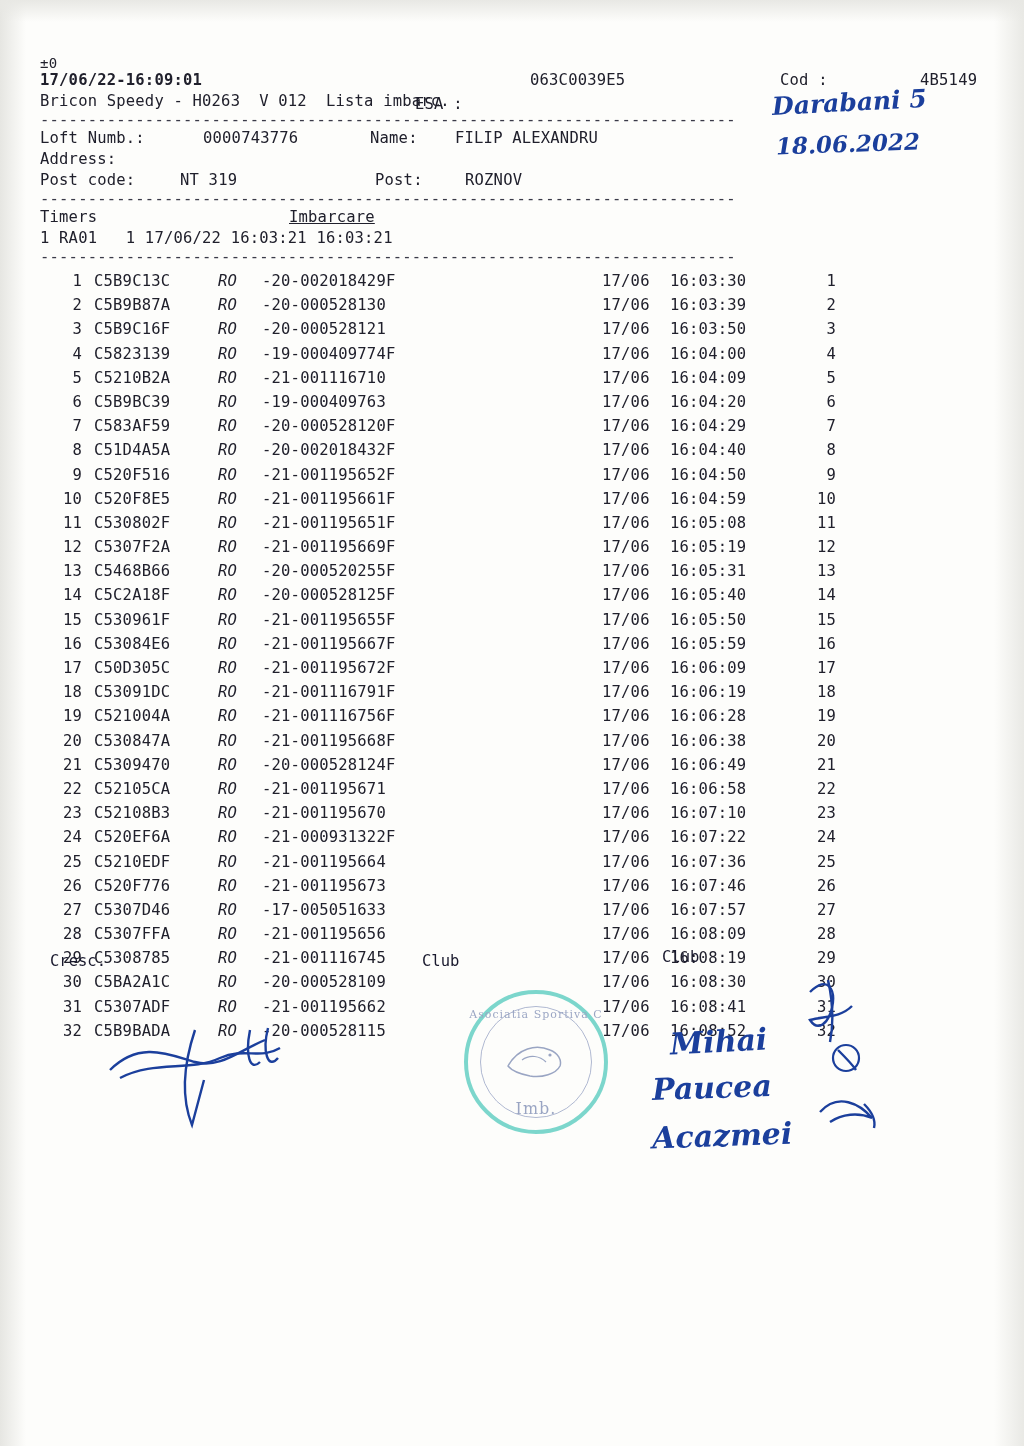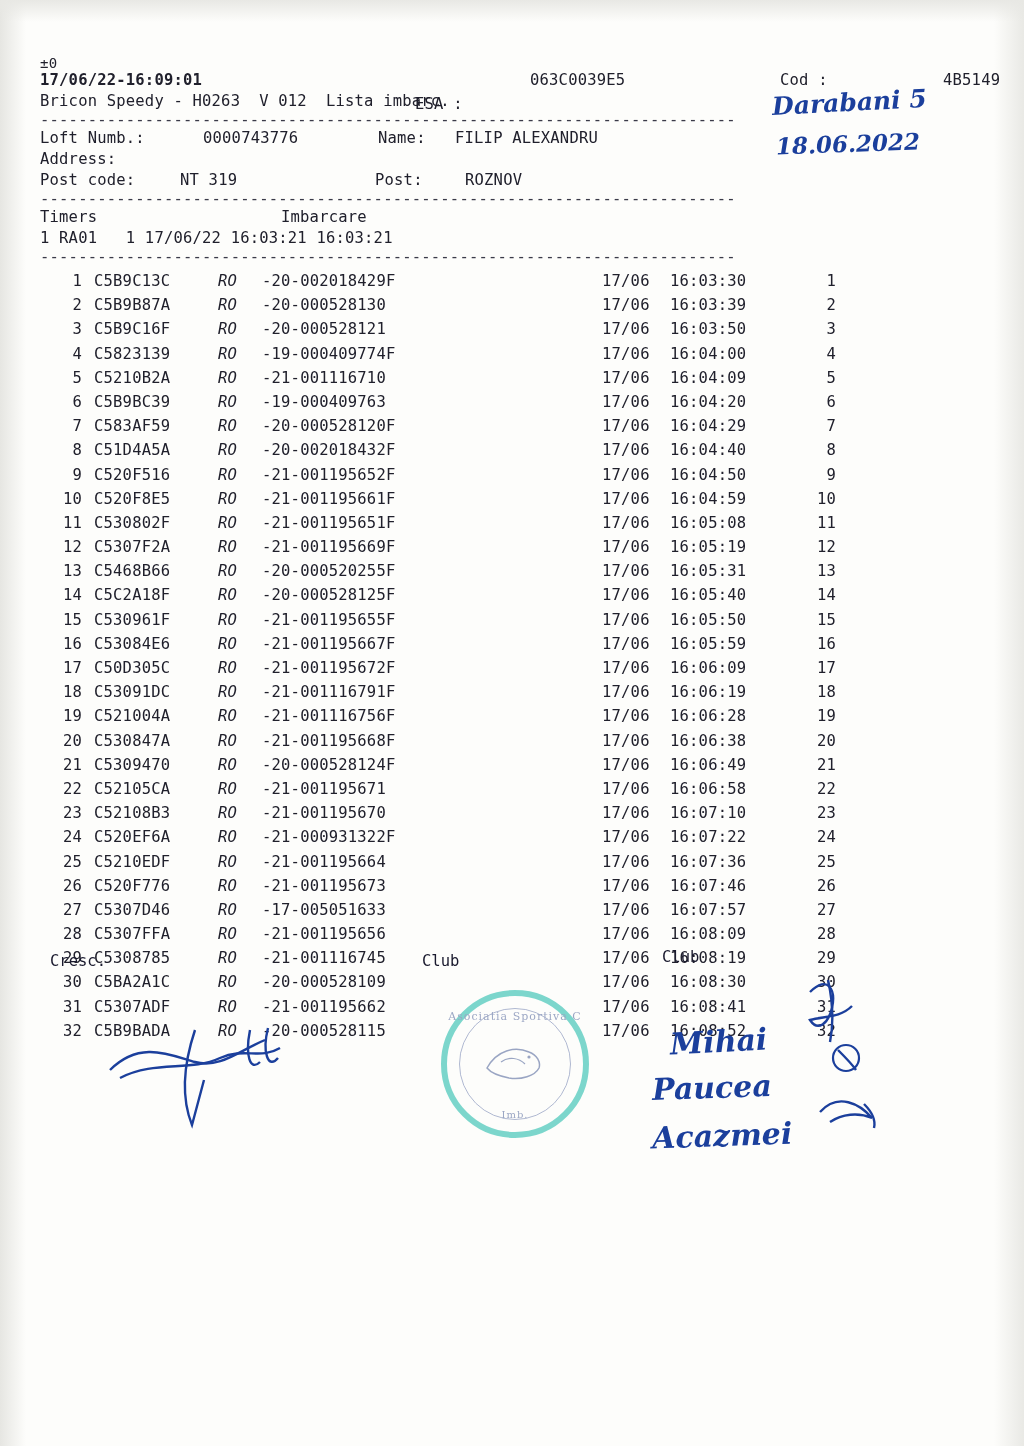--- a/index.html
+++ b/index.html
@@ -119,25 +119,25 @@
     font-size: 23px;
     transform: rotate(-2deg);
     font-weight: 600;
   }
   .hw-name1 { left: 630px; top: 72px; font-size: 30px; transform: rotate(-3deg); font-weight: 600;}
   .hw-name2 { left: 612px; top: 118px; font-size: 30px; transform: rotate(-2deg); font-weight: 600;}
   .hw-name3 { left: 612px; top: 166px; font-size: 30px; transform: rotate(-2deg); font-weight: 600;}
 
   .stamp {
     position: absolute;
-    left: 401px;
+    left: 424px;
     top: 38px;
     width: 136px;
     height: 136px;
-    border: 6px solid #14b8a6;
+    border: 4px solid #14b8a6;
     border-radius: 50%;
     opacity: 0.55;
     color: #4a5f97;
   }
   .stamp .stamp-inner {
     position: absolute;
     left: 12px; top: 12px; right: 12px; bottom: 12px;
     border: 1px solid #6f7fae;
     border-radius: 50%;
   }
@@ -149,21 +149,21 @@
     font-family: "DejaVu Serif", serif;
     font-size: 11px;
     letter-spacing: 1px;
   }
   .stamp .stamp-text2 {
     position: absolute;
     left: 0; right: 0;
     bottom: 12px;
     text-align: center;
     font-family: "DejaVu Serif", serif;
-    font-size: 10px;
+    font-size: 16px;
     letter-spacing: 1px;
     margin-top: 37px;
   }
   .stamp .bird {
     position: absolute;
     left: 34px; top: 44px;
     width: 66px; height: 46px;
   }
   .flourish {
     position: absolute;
@@ -182,50 +182,50 @@
 
   <div class="doc">
 
     <div class="row plusminus">±0</div>
 
     <div class="hdr-line1">
       <span class="abs" style="left:0px;font-weight:bold;">17/06/22-16:09:01</span>
       <span class="abs" style="left:375px;margin-top:24px;">ESA :</span>
       <span class="abs" style="left:490px;">063C0039E5</span>
       <span class="abs" style="left:740px;">Cod :</span>
-      <span class="abs" style="left:880px;margin-left:23px;">4B5149</span>
+      <span class="abs" style="left:880px;">4B5149</span>
     </div>
 
     <div class="row">Bricon Speedy - H0263  V 012  Lista imbarc.</div>
     <div class="dashline">-------------------------------------------------------------------------</div>
 
     <div class="hdr-line1">
       <span class="abs" style="left:0px;">Loft Numb.:</span>
       <span class="abs" style="left:163px;">0000743776</span>
-      <span class="abs" style="left:338px;">Name:</span>
+      <span class="abs" style="left:330px;">Name:</span>
       <span class="abs" style="left:415px;">FILIP ALEXANDRU</span>
     </div>
 
     <div class="hdr-line1">
       <span class="abs" style="left:0px;">Address:</span>
       <span class="abs" style="left:163px;"></span>
     </div>
 
     <div class="hdr-line1">
       <span class="abs" style="left:0px;">Post code:</span>
       <span class="abs" style="left:140px;">NT 319</span>
       <span class="abs" style="left:335px;">Post:</span>
       <span class="abs" style="left:425px;">ROZNOV</span>
     </div>
 
     <div class="dashline">-------------------------------------------------------------------------</div>
 
     <div class="hdr-line1">
       <span class="abs" style="left:0px;">Timers</span>
-      <span class="abs" style="left:241px;">Imbarcare</span>
+      <span class="abs" style="left:249px;text-decoration:underline;">Imbarcare</span>
     </div>
     <div class="row">1 RA01   1 17/06/22 16:03:21 16:03:21</div>
 
     <div class="dashline">-------------------------------------------------------------------------</div>
 
     <div class="table" id="pigeon-table">
         <div class="trow"><span class="c-idx">1</span><span class="c-ring">C5B9C13C</span><span class="c-cc">RO</span><span class="c-num">-20-002018429F</span><span class="c-date">17/06</span><span class="c-time">16:03:30</span><span class="c-ord">1</span></div>
         <div class="trow"><span class="c-idx">2</span><span class="c-ring">C5B9B87A</span><span class="c-cc">RO</span><span class="c-num">-20-000528130</span><span class="c-date">17/06</span><span class="c-time">16:03:39</span><span class="c-ord">2</span></div>
         <div class="trow"><span class="c-idx">3</span><span class="c-ring">C5B9C16F</span><span class="c-cc">RO</span><span class="c-num">-20-000528121</span><span class="c-date">17/06</span><span class="c-time">16:03:50</span><span class="c-ord">3</span></div>
         <div class="trow"><span class="c-idx">4</span><span class="c-ring">C5823139</span><span class="c-cc">RO</span><span class="c-num">-19-000409774F</span><span class="c-date">17/06</span><span class="c-time">16:04:00</span><span class="c-ord">4</span></div>

